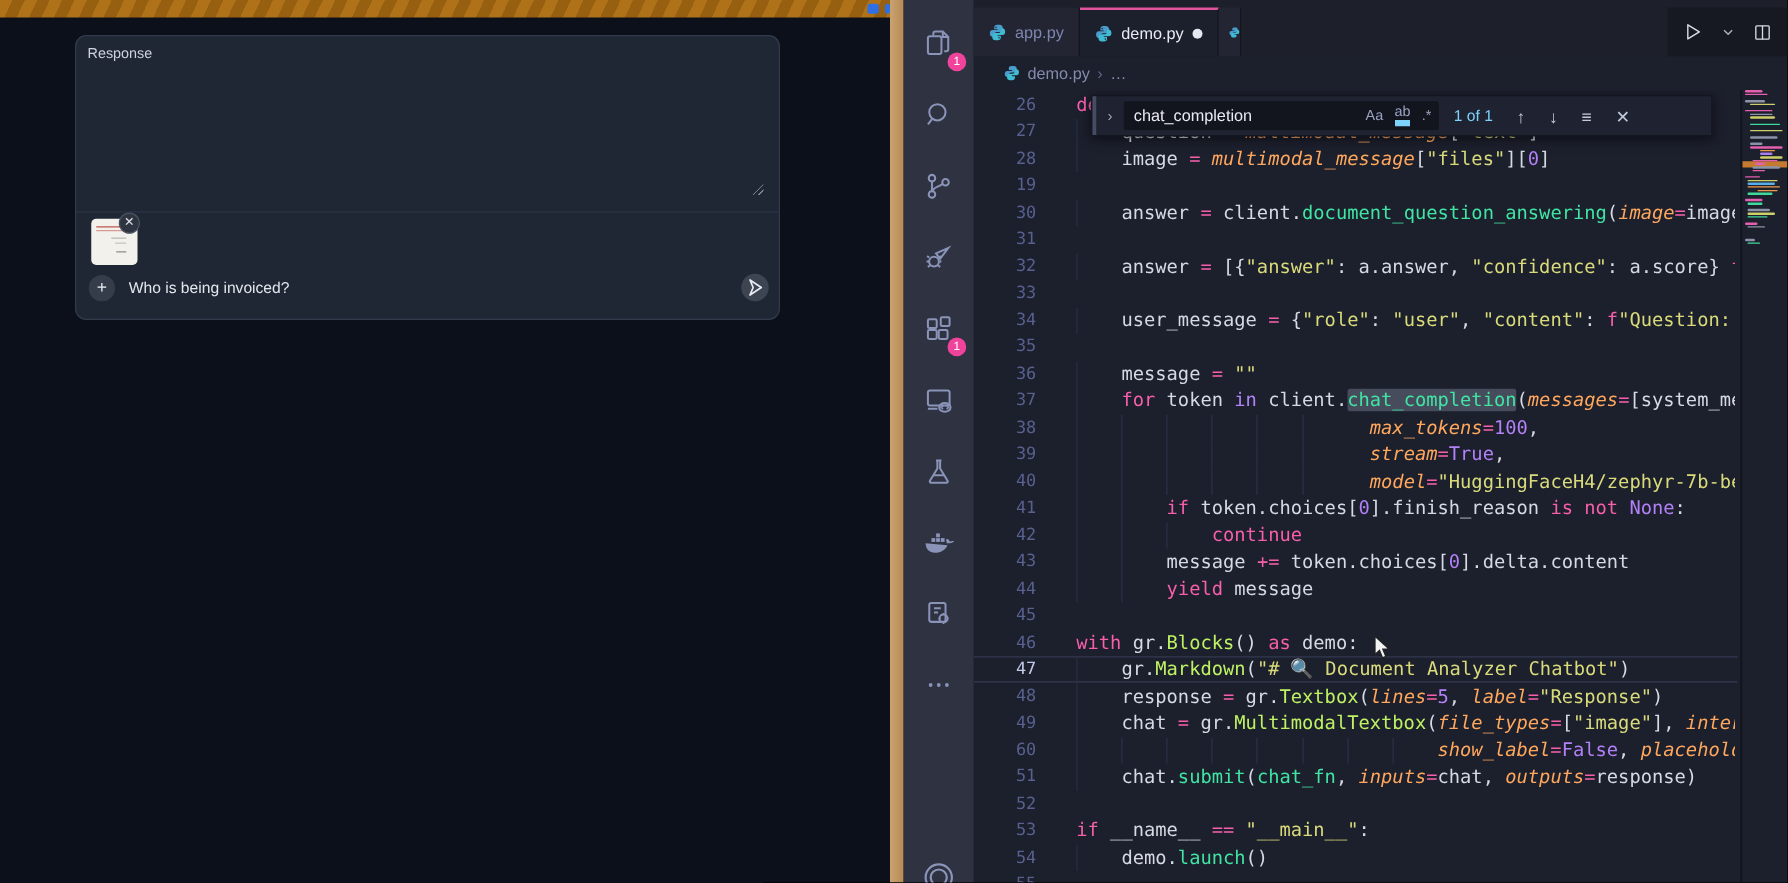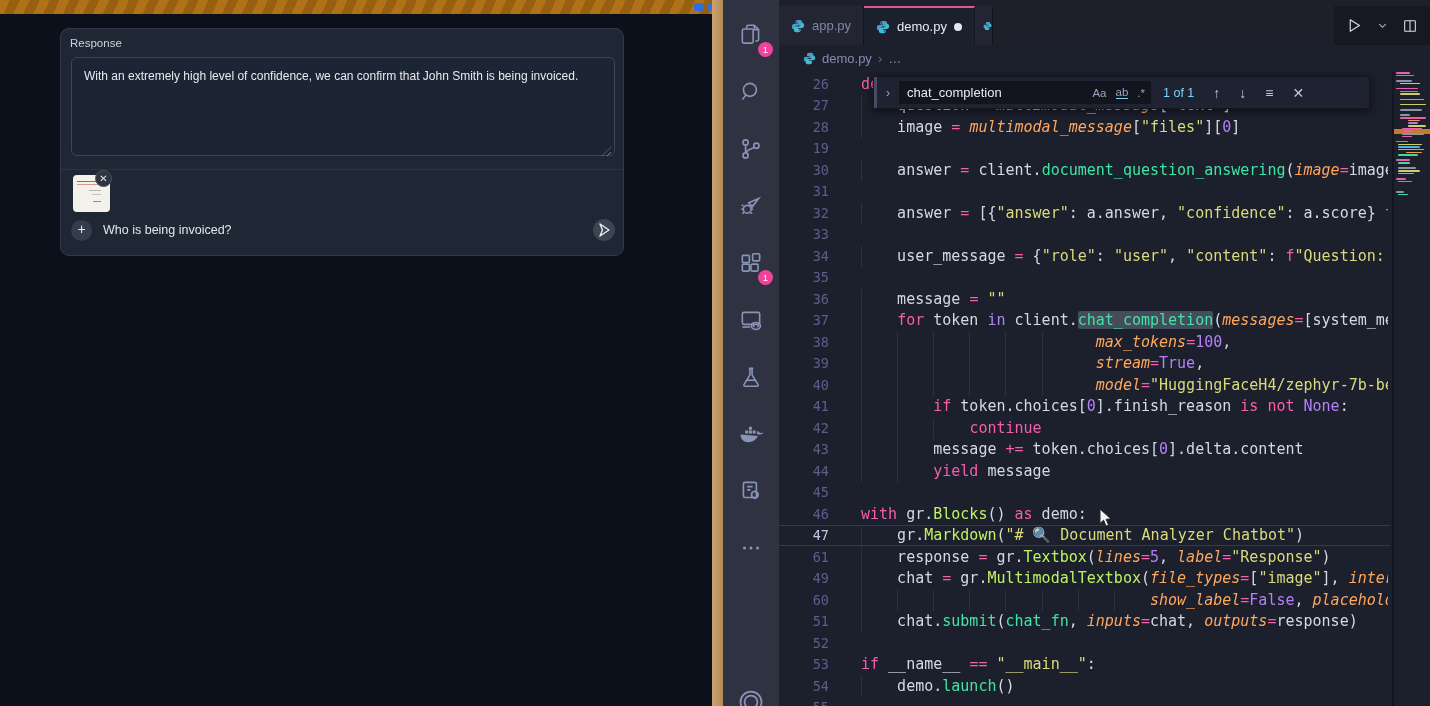--- a/index.html
+++ b/index.html
@@ -81,21 +81,21 @@
     border-bottom:1px solid #343a52; }
 
   .findwidget { position:absolute; left:94px; top:4px; width:497px; height:33px; background:#1f2230;
     border:1px solid #13151f; box-shadow:0 2px 8px rgba(0,0,0,.55); display:flex; align-items:center; z-index:5; }
   .find-grip { width:3px; height:100%; background:#454c64; }
   .find-chevron { width:22px; text-align:center; color:#9aa2c0; font-size:12px; cursor:pointer; }
   .find-input { width:252px; height:23px; background:#12141e; border-radius:2px; display:flex; align-items:center;
     padding:0 6px 0 8px; }
   .find-input .query { flex:1; color:#e9ebf3; font:13px "Liberation Sans", sans-serif; }
   .find-toggle { color:#9aa2c0; font-size:11.5px; margin-left:9px; cursor:pointer; }
-  .find-toggle.word { border-bottom:1px solid #7dd3fc; }
+  .find-toggle.word { border-bottom:5px solid #7dd3fc; }
   .find-count { color:#7dd3fc; font-size:12.5px; margin-left:12px; }
   .find-btn { color:#c3c9dc; font-size:14px; margin-left:19px; cursor:pointer; }
 
   .minimap { position:absolute; right:0; top:0; width:38px; height:634px; background:#1c1f2c;
     border-left:2px solid #14161f; }
   .mm-row { position:absolute; height:1.6px; border-radius:1px; }
   .mm-band { position:absolute; left:0; right:0; height:5px; background:#c57b2f; }
 
   .cursor-arrow { z-index:9; }
 </style>
@@ -103,21 +103,20 @@
 <body>
 
 <div class="abs browser">
   <div class="abs browser-topbar">
     <div class="abs topbar-chip" style="left:694px;"></div>
     <div class="abs topbar-chip" style="left:708px;width:4px;"></div>
   </div>
 
   <div class="abs gr-panel">
     <div class="abs gr-label">Response</div>
-    <textarea class="abs gr-textarea" spellcheck="false" style="">With an extremely high level of confidence, we can confirm that John Smith is being invoiced.</textarea>
     <div class="abs gr-resize" style="background:repeating-linear-gradient(315deg,transparent 0 2.5px,#7b8598 2.5px 3.5px);"></div>
     <div class="abs gr-divider"></div>
 
     <div class="abs gr-thumb">
       <div class="ln" style="top:6px;width:26px;background:#c0574f;"></div>
       <div class="ln" style="top:9px;width:26px;background:#d99a93;"></div>
       <div class="ln" style="top:15px;width:12px;left:16px;background:#b9b9b4;"></div>
       <div class="ln" style="top:19px;width:9px;left:19px;background:#c4c4bf;"></div>
       <div class="ln" style="top:26px;width:8px;left:20px;background:#8e8e88;"></div>
     </div>
@@ -295,21 +294,21 @@
           <div class="gutter-num" style="top: 259.5px;">38</div>
           <div class="gutter-num" style="top: 281px;">39</div>
           <div class="gutter-num" style="top: 302.5px;">40</div>
           <div class="gutter-num" style="top: 324px;">41</div>
           <div class="gutter-num" style="top: 345.5px;">42</div>
           <div class="gutter-num" style="top: 367px;">43</div>
           <div class="gutter-num" style="top: 388.5px;">44</div>
           <div class="gutter-num" style="top: 410px;">45</div>
           <div class="gutter-num" style="top: 431.5px;">46</div>
           <div class="gutter-num cur" style="top: 453px; padding-left: 24px;">47</div>
-          <div class="gutter-num" style="top: 474.5px;">61</div>
+          <div class="gutter-num" style="top: 474.5px;">48</div>
           <div class="gutter-num" style="top: 496px;">49</div>
           <div class="gutter-num" style="top: 517.5px;">60</div>
           <div class="gutter-num" style="top: 539px;">51</div>
           <div class="gutter-num" style="top: 560.5px;">52</div>
           <div class="gutter-num" style="top: 582px;">53</div>
           <div class="gutter-num" style="top: 603.5px;">54</div>
           <div class="gutter-num" style="top: 625px;">55</div>
         </div>
       <div>
           <div class="code-line" style="top: 1.5px;"><span class="tok-kw">def</span><span class="tok-pl"> </span><span class="tok-fn">chat_fn</span><span class="tok-pl">(</span><span class="tok-param">multimodal_message</span><span class="tok-pl">):</span></div>

